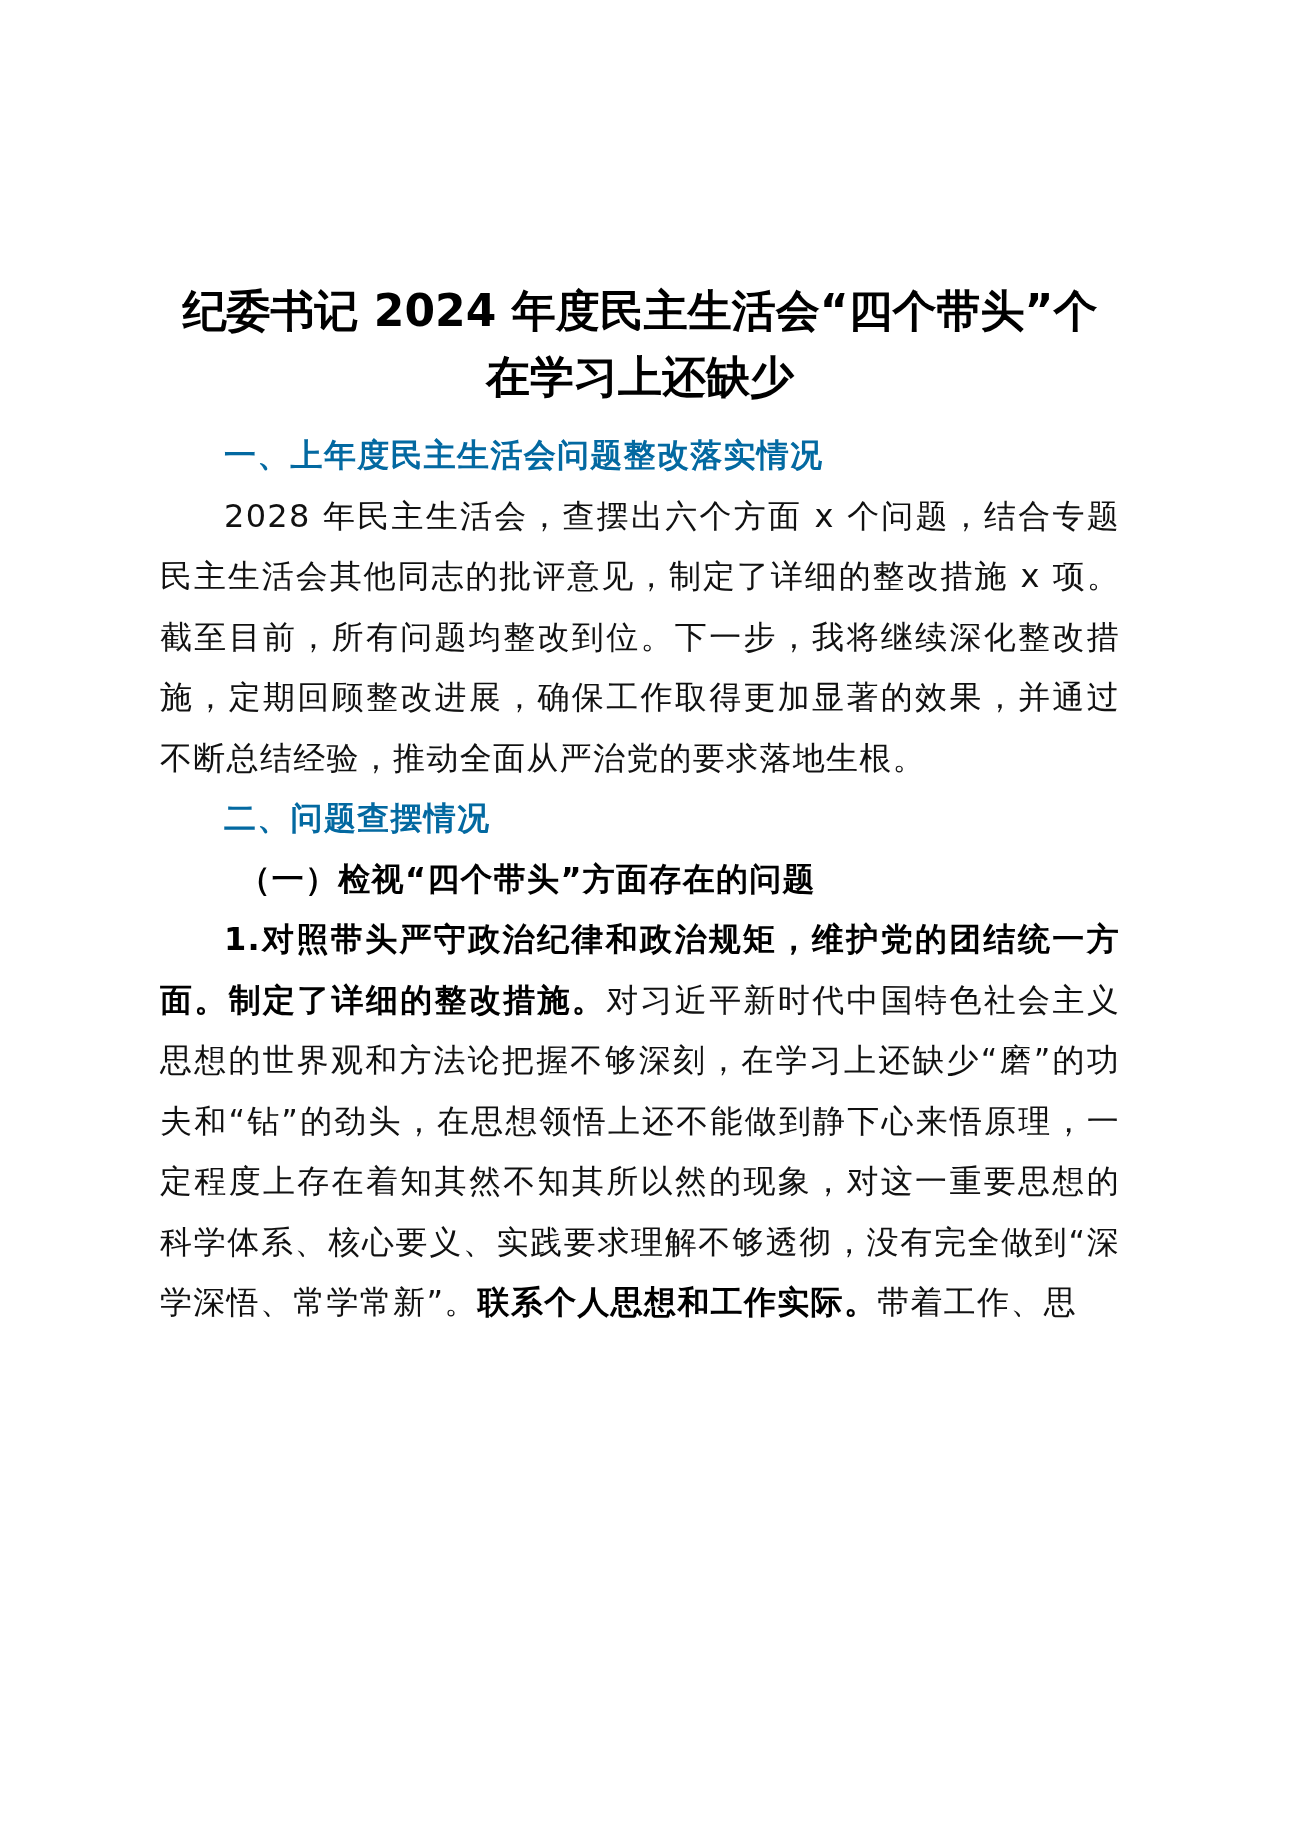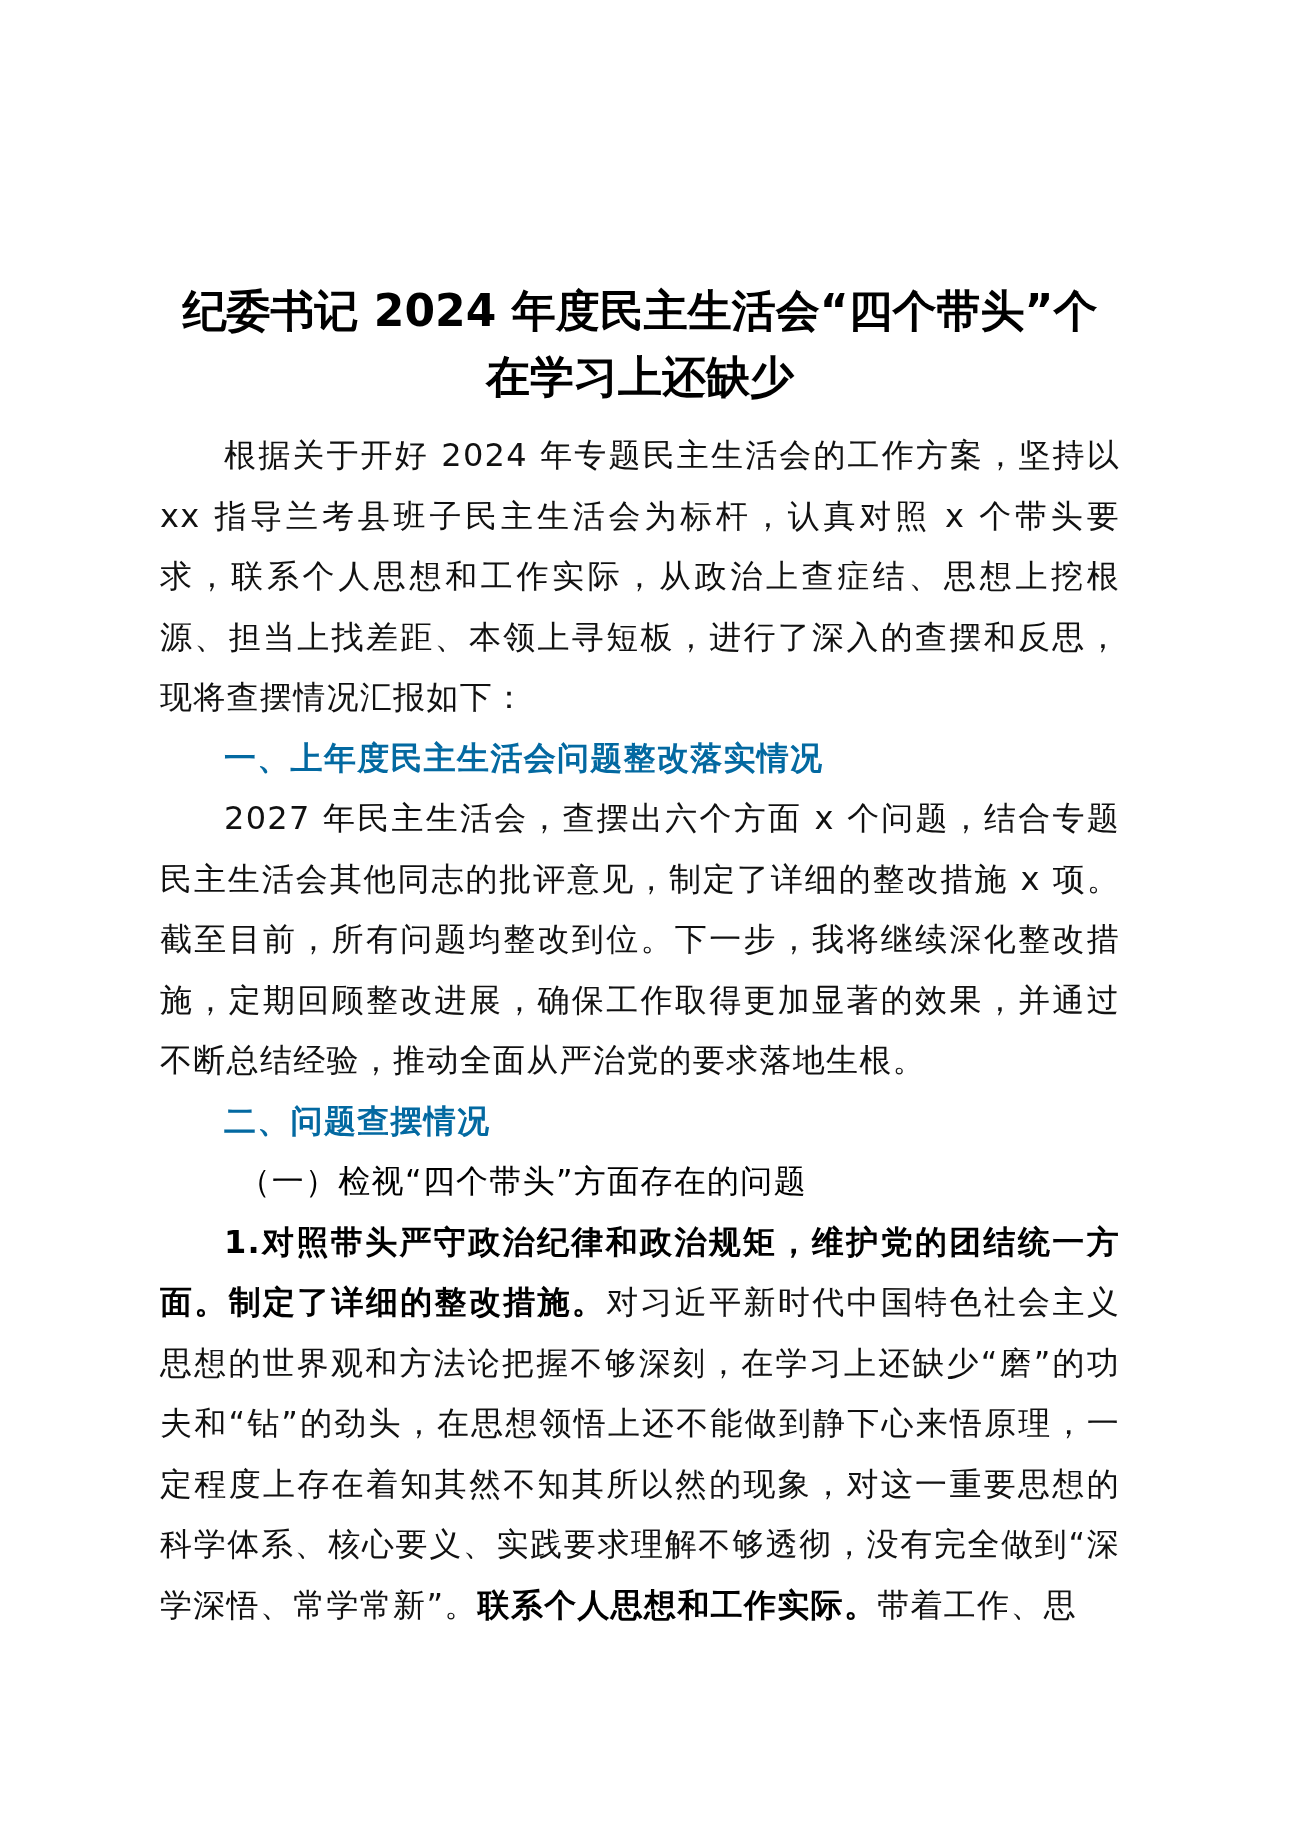--- a/index.html
+++ b/index.html
@@ -50,44 +50,43 @@
     }
     .body p {
       margin: 0;
       text-indent: 2em;
     }
     .body .h1 {
       font-weight: bold;
       color: #0369a1;
     }
     .body .h2 {
-      font-weight: normal;
+      font-weight: bold;
       color: #000000;
       text-indent: 2.45em;
     }
     .body b {
       font-weight: bold;
       color: #000000;
     }
   </style>
 </head>
 <body>
 
 <div class="page">
 
   <h1 class="doc-title">
     <span class="tline">纪委书记 2024 年度民主生活会“四个带头”个</span>
     <span class="tline">在学习上还缺少</span>
   </h1>
 
   <div class="body">
-    <p>根据关于开好 2024 年专题民主生活会的工作方案，坚持以 xx 指导兰考县班子民主生活会为标杆，认真对照 x 个带头要求，联系个人思想和工作实际，从政治上查症结、思想上挖根源、担当上找差距、本领上寻短板，进行了深入的查摆和反思，现将查摆情况汇报如下：</p>
 
     <p class="h1">一、上年度民主生活会问题整改落实情况</p>
-    <p>2027 年民主生活会，查摆出六个方面 x 个问题，结合专题民主生活会其他同志的批评意见，制定了详细的整改措施 x 项。截至目前，所有问题均整改到位。下一步，我将继续深化整改措施，定期回顾整改进展，确保工作取得更加显著的效果，并通过不断总结经验，推动全面从严治党的要求落地生根。</p>
+    <p>2028 年民主生活会，查摆出六个方面 x 个问题，结合专题民主生活会其他同志的批评意见，制定了详细的整改措施 x 项。截至目前，所有问题均整改到位。下一步，我将继续深化整改措施，定期回顾整改进展，确保工作取得更加显著的效果，并通过不断总结经验，推动全面从严治党的要求落地生根。</p>
 
     <p class="h1">二、问题查摆情况</p>
     <p class="h2">（一）检视“四个带头”方面存在的问题</p>
 
     <p><b>1.对照带头严守政治纪律和政治规矩，维护党的团结统一方面。</b><b>制定了详细的整改措施。</b><span>对习近平新时代中国特色社会主义思想的世界观和方法论把握不够深刻，在学习上还缺少“磨”的功夫和“钻”的劲头，在思想领悟上还不能做到静下心来悟原理，一定程度上存在着知其然不知其所以然的现象，对这一重要思想的科学体系、核心要义、实践要求理解不够透彻，没有完全做到“深学深悟、常学常新”。</span><b>联系个人思想和工作实际。</b><span>带着工作、思</span></p>
   </div>
 
 </div>
 
 </body></html>

